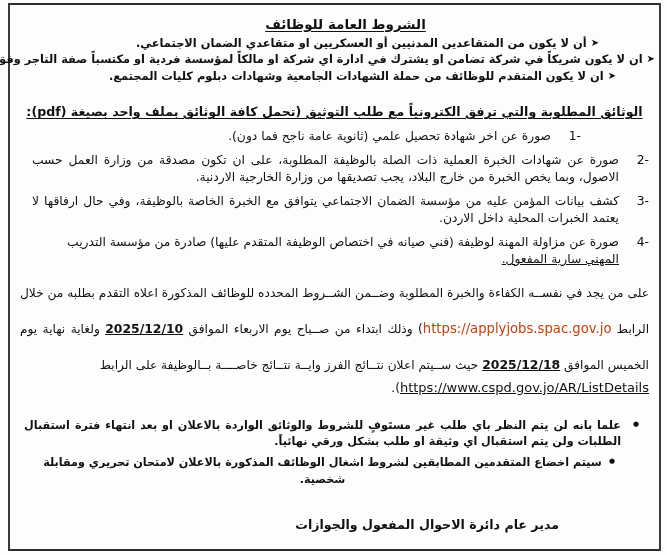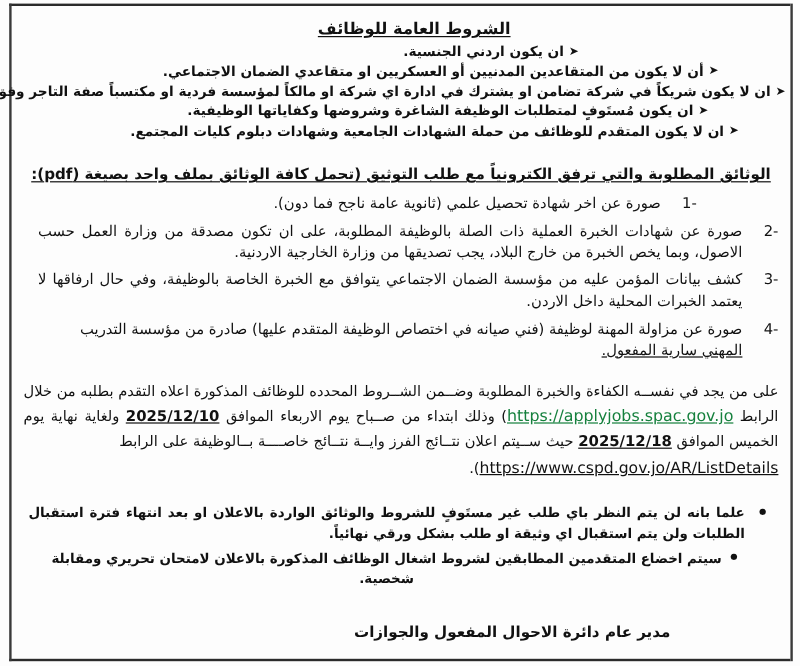--- a/index.html
+++ b/index.html
@@ -153,31 +153,31 @@
     font-size: 12.2px;
     line-height: 1.62;
     margin: 16px 6px 0 6px;
     text-align: justify;
     text-align-last: right;
   }
   .link-para .lnk {
     direction: ltr;
     unicode-bidi: embed;
     display: inline-block;
-    text-decoration: underline;
     font-size: 13.2px;
-    color: #15803d;
+    color: #c2410c;
   }
   .link-para .date {
     direction: ltr;
     unicode-bidi: embed;
     display: inline-block;
     text-decoration: underline;
     font-weight: bold;
     font-size: 12.4px;
+    margin-top: 15px;
   }
   .link-para .lnk2 {
     direction: ltr;
     unicode-bidi: embed;
     display: inline-block;
     text-decoration: underline;
     font-size: 13px;
   }
   .para-line-3 {
     display: block;
@@ -235,31 +235,25 @@
   <div class="frame-top"></div>
   <div class="frame-bottom"></div>
   <div class="frame-left"></div>
   <div class="frame-right"></div>
 
   <div class="content">
 
     <div class="section-title title-1">الشروط العامة للوظائف</div>
 
     <ul class="arrow-list">
-      <li class="al-1">
-        <span class="bullet-arrow">➤</span><span class="li-text">ان يكون اردني الجنسية.</span>
-      </li>
       <li class="al-2">
         <span class="bullet-arrow">➤</span><span class="li-text">أن لا يكون من المتقاعدين المدنيين أو العسكريين او متقاعدي الضمان الاجتماعي.</span>
       </li>
       <li class="al-3">
         <span class="bullet-arrow">➤</span><span class="li-text">ان لا يكون شريكاً في شركة تضامن او يشترك في ادارة اي شركة او مالكاً لمؤسسة فردية او مكتسباً صفة التاجر وفق احكام قانون التجارة.</span>
-      </li>
-      <li class="al-4">
-        <span class="bullet-arrow">➤</span><span class="li-text">ان يكون مُستَوفٍ لمتطلبات الوظيفة الشاغرة وشروضها وكفاياتها الوظيفية.</span>
       </li>
       <li class="al-5">
         <span class="bullet-arrow">➤</span><span class="li-text">ان لا يكون المتقدم للوظائف من حملة الشهادات الجامعية وشهادات دبلوم كليات المجتمع.</span>
       </li>
     </ul>
 
     <div class="section-title title-2">الوثائق المطلوبة والتي ترفق الكترونياً مع طلب التوثيق (تحمل كافة الوثائق بملف واحد بصيغة (pdf):</div>
 
     <ol class="num-list">
       <li class="li-1">

